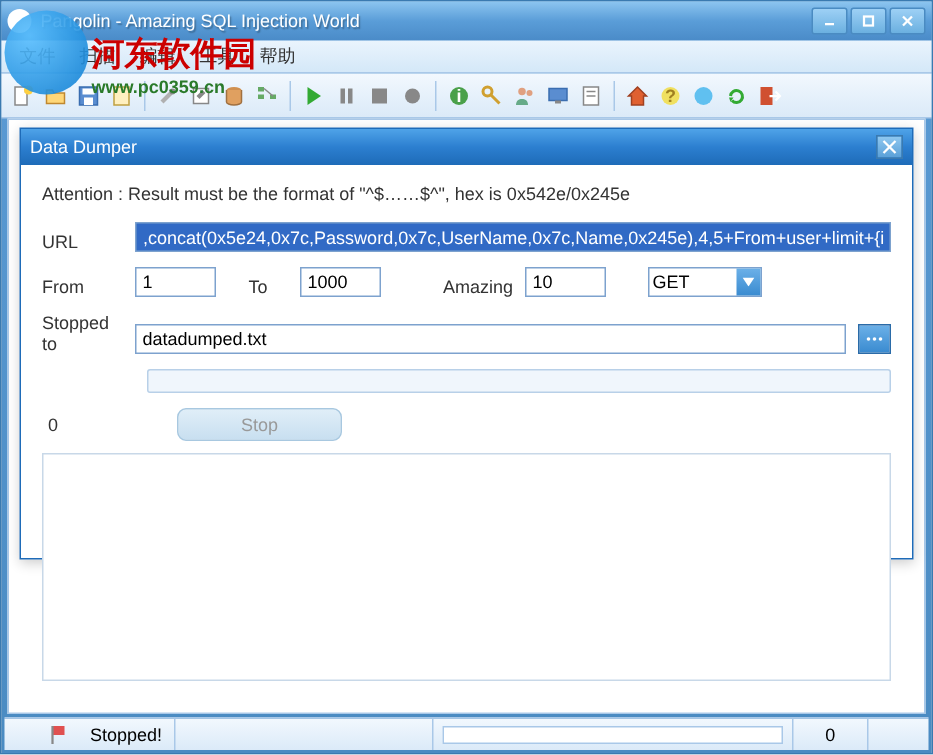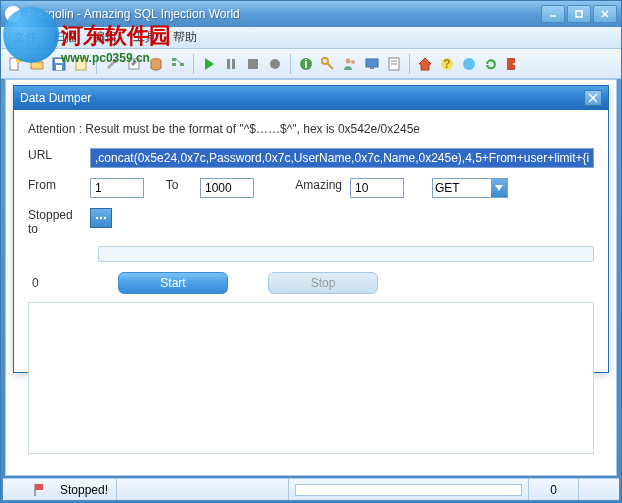--- a/index.html
+++ b/index.html
@@ -30,21 +30,21 @@
 
 .content { position: absolute; left: 4px; right: 4px; top: 78px; bottom: 26px; background: #fff; border: 1px solid #a9c8e8; }
 
 .dialog { position: absolute; left: 12px; top: 84px; width: 596px; height: 288px; background: #fff; border: 1px solid #1e6bb8; box-shadow: 0 2px 8px rgba(0,0,0,0.2); z-index: 50; }
 .dialog-title { height: 24px; background: linear-gradient(to bottom, #4fa3e8 0%, #2c7fd0 50%, #1e6bb8 100%); color: #fff; display: flex; align-items: center; padding: 0 6px; font-size: 13px; }
 .dialog-title .dt-text { flex: 1; }
 .dialog-title .dt-close { width: 18px; height: 16px; background: linear-gradient(to bottom, #90c8f0, #5aa0d8); border: 1px solid #3a7ab0; display: flex; align-items: center; justify-content: center; cursor: pointer; }
 
 .dialog-body { padding: 12px 14px; color: #333; }
 .attn { margin-bottom: 12px; font-size: 12px; }
-.frow { display: flex; align-items: flex-start; margin-bottom: 10px; gap: 8px; }
+.frow { display: flex; align-items: flex-end; margin-bottom: 10px; gap: 8px; }
 .frow label { width: 54px; }
 .frow label.narrow { width: 40px; }
 .frow input[type=text] { border: 1px solid #7da2ce; padding: 2px 4px; height: 20px; font-size: 12px; }
 .frow input.url-inp { flex: 1; background: #316ac5; color: #fff; }
 .frow input.num-inp { width: 54px; }
 .frow .sel-wrap { position: relative; width: 76px; }
 .frow select { width: 76px; height: 20px; border: 1px solid #7da2ce; background: #fff; padding-left: 2px; appearance: none; }
 .frow .sel-arrow { position: absolute; right: 1px; top: 1px; width: 16px; height: 18px; background: linear-gradient(to bottom, #6bb0e8, #3a8bd0); display: flex; align-items: center; justify-content: center; pointer-events: none; }
 .frow .browse { width: 22px; height: 20px; background: linear-gradient(to bottom, #6bb0e8, #3a8bd0); border: 1px solid #2a6ba8; cursor: pointer; display: flex; align-items: center; justify-content: center; }
 .frow input.export-inp { flex: 1; }
@@ -282,34 +282,34 @@
           <div class="sel-arrow">
               <svg width="8" height="6" viewBox="0 0 8 6">
                 <polygon points="0,0 8,0 4,6" fill="#fff"></polygon>
               </svg>
             </div>
         </div>
       </div>
 
       <div class="frow">
         <label>Stopped to</label>
+        <input type="text" class="export-inp" value="datadumped.txt" style="">
         <div class="browse">
             <svg width="12" height="10" viewBox="0 0 12 10">
               <circle cx="2" cy="5" r="1.2" fill="#fff"></circle>
               <circle cx="6" cy="5" r="1.2" fill="#fff"></circle>
               <circle cx="10" cy="5" r="1.2" fill="#fff"></circle>
             </svg>
           </div>
       </div>
 
       <div class="progress"></div>
 
       <div class="btn-row">
         <span class="count">0</span>
-        <button class="btn start">Start</button>
         <button class="btn stop">Stop</button>
       </div>
 
       <div class="output"></div>
     </div>
   </div>
 
   <div class="statusbar">
     <svg class="sb-icon" viewBox="0 0 16 16">
         <rect x="3" y="2" width="8" height="6" fill="#e05050"></rect>

